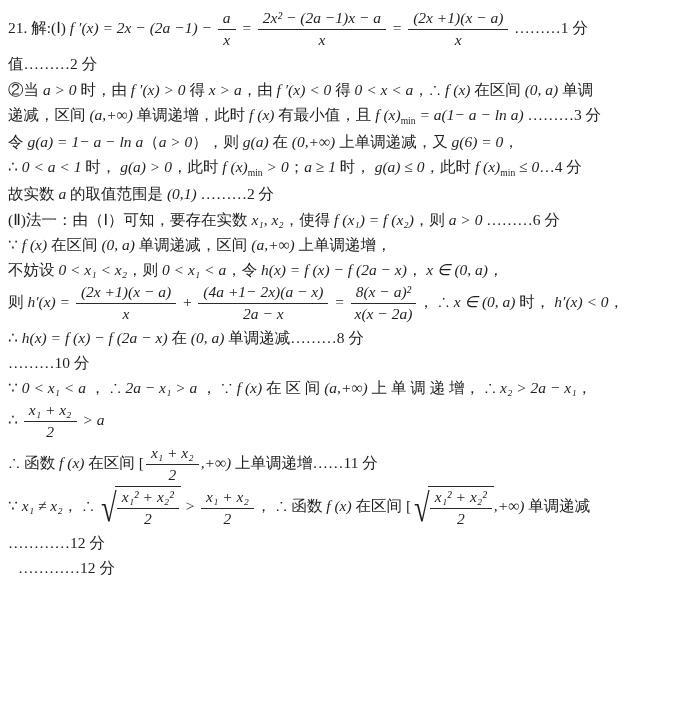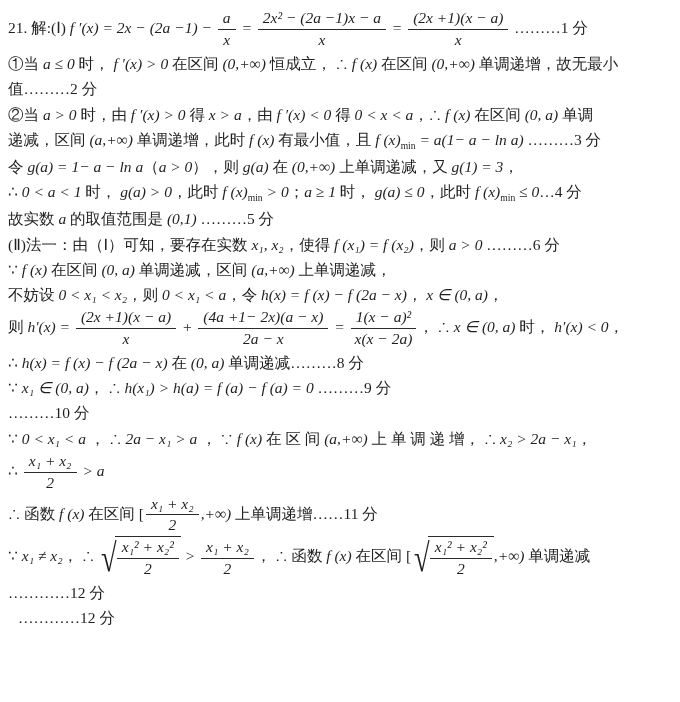--- a/index.html
+++ b/index.html
@@ -75,42 +75,40 @@
       <div class="line"><span class="text">21. 解:(Ⅰ) </span><span class="math">f ′(x) = 2x − (2a −1) − </span><span class="frac">
           <span class="num">a</span>
           <span class="den">x</span>
         </span><span class="math"> = </span><span class="frac">
           <span class="num">2x² − (2a −1)x − a</span>
           <span class="den">x</span>
         </span><span class="math"> = </span><span class="frac">
           <span class="num">(2x +1)(x − a)</span>
           <span class="den">x</span>
         </span><span class="text"> ………1 分</span></div>
-      <div class="line"><span class="text">①当 </span><span class="math">a ≤ 0</span><span class="text"> 时， </span><span class="math">f ′(x) &gt; 0</span><span class="text"> 在区间 </span><span class="math">(0,+∞)</span><span class="text"> 恒成立， ∴ </span><span class="math">f (x)</span><span class="text"> 在区间 </span><span class="math">(0,+∞)</span><span class="text"> 单调递增，故无最小</span></div>
       <div class="line"><span class="text">值………2 分</span></div>
       <div class="line para"><span class="text">②当 </span><span class="math">a &gt; 0</span><span class="text"> 时，由 </span><span class="math">f ′(x) &gt; 0</span><span class="text"> 得 </span><span class="math">x &gt; a</span><span class="text">，由 </span><span class="math">f ′(x) &lt; 0</span><span class="text"> 得 </span><span class="math">0 &lt; x &lt; a</span><span class="text">，∴ </span><span class="math">f (x)</span><span class="text"> 在区间 </span><span class="math">(0, a)</span><span class="text"> 单调</span></div>
       <div class="line"><span class="text">递减，区间 </span><span class="math">(a,+∞)</span><span class="text"> 单调递增，此时 </span><span class="math">f (x)</span><span class="text"> 有最小值，且 </span><span class="math">f (x)</span><span class="sub">min</span><span class="math"> = a(1− a − ln a)</span><span class="text"> ………3 分</span></div>
-      <div class="line"><span class="text">令 </span><span class="math">g(a) = 1− a − ln a</span><span class="text">（</span><span class="math">a &gt; 0</span><span class="text">），则 </span><span class="math">g(a)</span><span class="text"> 在 </span><span class="math">(0,+∞)</span><span class="text"> 上单调递减，又 </span><span class="math">g(1) = 3</span><span class="text">，</span></div>
+      <div class="line"><span class="text">令 </span><span class="math">g(a) = 1− a − ln a</span><span class="text">（</span><span class="math">a &gt; 0</span><span class="text">），则 </span><span class="math">g(a)</span><span class="text"> 在 </span><span class="math">(0,+∞)</span><span class="text"> 上单调递减，又 </span><span class="math">g(6) = 0</span><span class="text">，</span></div>
       <div class="line"><span class="text">∴ </span><span class="math">0 &lt; a &lt; 1</span><span class="text"> 时， </span><span class="math">g(a) &gt; 0</span><span class="text">，此时 </span><span class="math">f (x)</span><span class="sub">min</span><span class="math"> &gt; 0</span><span class="text">；</span><span class="math">a ≥ 1</span><span class="text"> 时， </span><span class="math">g(a) ≤ 0</span><span class="text">，此时 </span><span class="math">f (x)</span><span class="sub">min</span><span class="math"> ≤ 0</span><span class="text">…4 分</span></div>
-      <div class="line"><span class="text">故实数 </span><span class="math">a</span><span class="text"> 的取值范围是 </span><span class="math">(0,1)</span><span class="text"> ………5 分</span></div>
+      <div class="line"><span class="text">故实数 </span><span class="math">a</span><span class="text"> 的取值范围是 </span><span class="math">(0,1)</span><span class="text"> ………2 分</span></div>
       <div class="line para"><span class="text">(Ⅱ)法一：由（Ⅰ）可知，要存在实数 </span><span class="math">x₁, x₂</span><span class="text">，使得 </span><span class="math">f (x₁) = f (x₂)</span><span class="text">，则 </span><span class="math">a &gt; 0</span><span class="text"> ………6 分</span></div>
-      <div class="line"><span class="text">∵ </span><span class="math">f (x)</span><span class="text"> 在区间 </span><span class="math">(0, a)</span><span class="text"> 单调递减，区间 </span><span class="math">(a,+∞)</span><span class="text"> 上单调递减，</span></div>
+      <div class="line"><span class="text">∵ </span><span class="math">f (x)</span><span class="text"> 在区间 </span><span class="math">(0, a)</span><span class="text"> 单调递减，区间 </span><span class="math">(a,+∞)</span><span class="text"> 上单调递增，</span></div>
       <div class="line"><span class="text">不妨设 </span><span class="math">0 &lt; x₁ &lt; x₂</span><span class="text">，则 </span><span class="math">0 &lt; x₁ &lt; a</span><span class="text">，令 </span><span class="math">h(x) = f (x) − f (2a − x)</span><span class="text">， </span><span class="math">x ∈ (0, a)</span><span class="text">，</span></div>
       <div class="line"><span class="text">则 </span><span class="math">h′(x) = </span><span class="frac">
           <span class="num">(2x +1)(x − a)</span>
           <span class="den">x</span>
         </span><span class="math"> + </span><span class="frac">
           <span class="num">(4a +1− 2x)(a − x)</span>
           <span class="den">2a − x</span>
         </span><span class="math"> = </span><span class="frac">
-          <span class="num">1(x − a)²</span>
+          <span class="num">8(x − a)²</span>
           <span class="den">x(x − 2a)</span>
         </span><span class="text">， ∴ </span><span class="math">x ∈ (0, a)</span><span class="text"> 时， </span><span class="math">h′(x) &lt; 0</span><span class="text">，</span></div>
       <div class="line"><span class="text">∴ </span><span class="math">h(x) = f (x) − f (2a − x)</span><span class="text"> 在 </span><span class="math">(0, a)</span><span class="text"> 单调递减………8 分</span></div>
-      <div class="line"><span class="text">∵ </span><span class="math">x₁ ∈ (0, a)</span><span class="text">， ∴ </span><span class="math">h(x₁) &gt; h(a) = f (a) − f (a) = 0</span><span class="text"> ………9 分</span></div>
       <div class="line"><span class="text">………10 分</span></div>
       <div class="line"><span class="text">∵ </span><span class="math">0 &lt; x₁ &lt; a</span><span class="text"> ， ∴ </span><span class="math">2a − x₁ &gt; a</span><span class="text"> ， ∵ </span><span class="math">f (x)</span><span class="text"> 在 区 间 </span><span class="math">(a,+∞)</span><span class="text"> 上 单 调 递 增， ∴ </span><span class="math">x₂ &gt; 2a − x₁</span><span class="text">，</span></div>
       <div class="line"><span class="text">∴ </span><span class="frac">
           <span class="num">x₁ + x₂</span>
           <span class="den">2</span>
         </span><span class="math"> &gt; a</span></div>
       <div class="line"><span class="text">∴ 函数 </span><span class="math">f (x)</span><span class="text"> 在区间 [</span><span class="frac">
           <span class="num">x₁ + x₂</span>
           <span class="den">2</span>
         </span><span class="math">,+∞)</span><span class="text"> 上单调递增……11 分</span></div>

